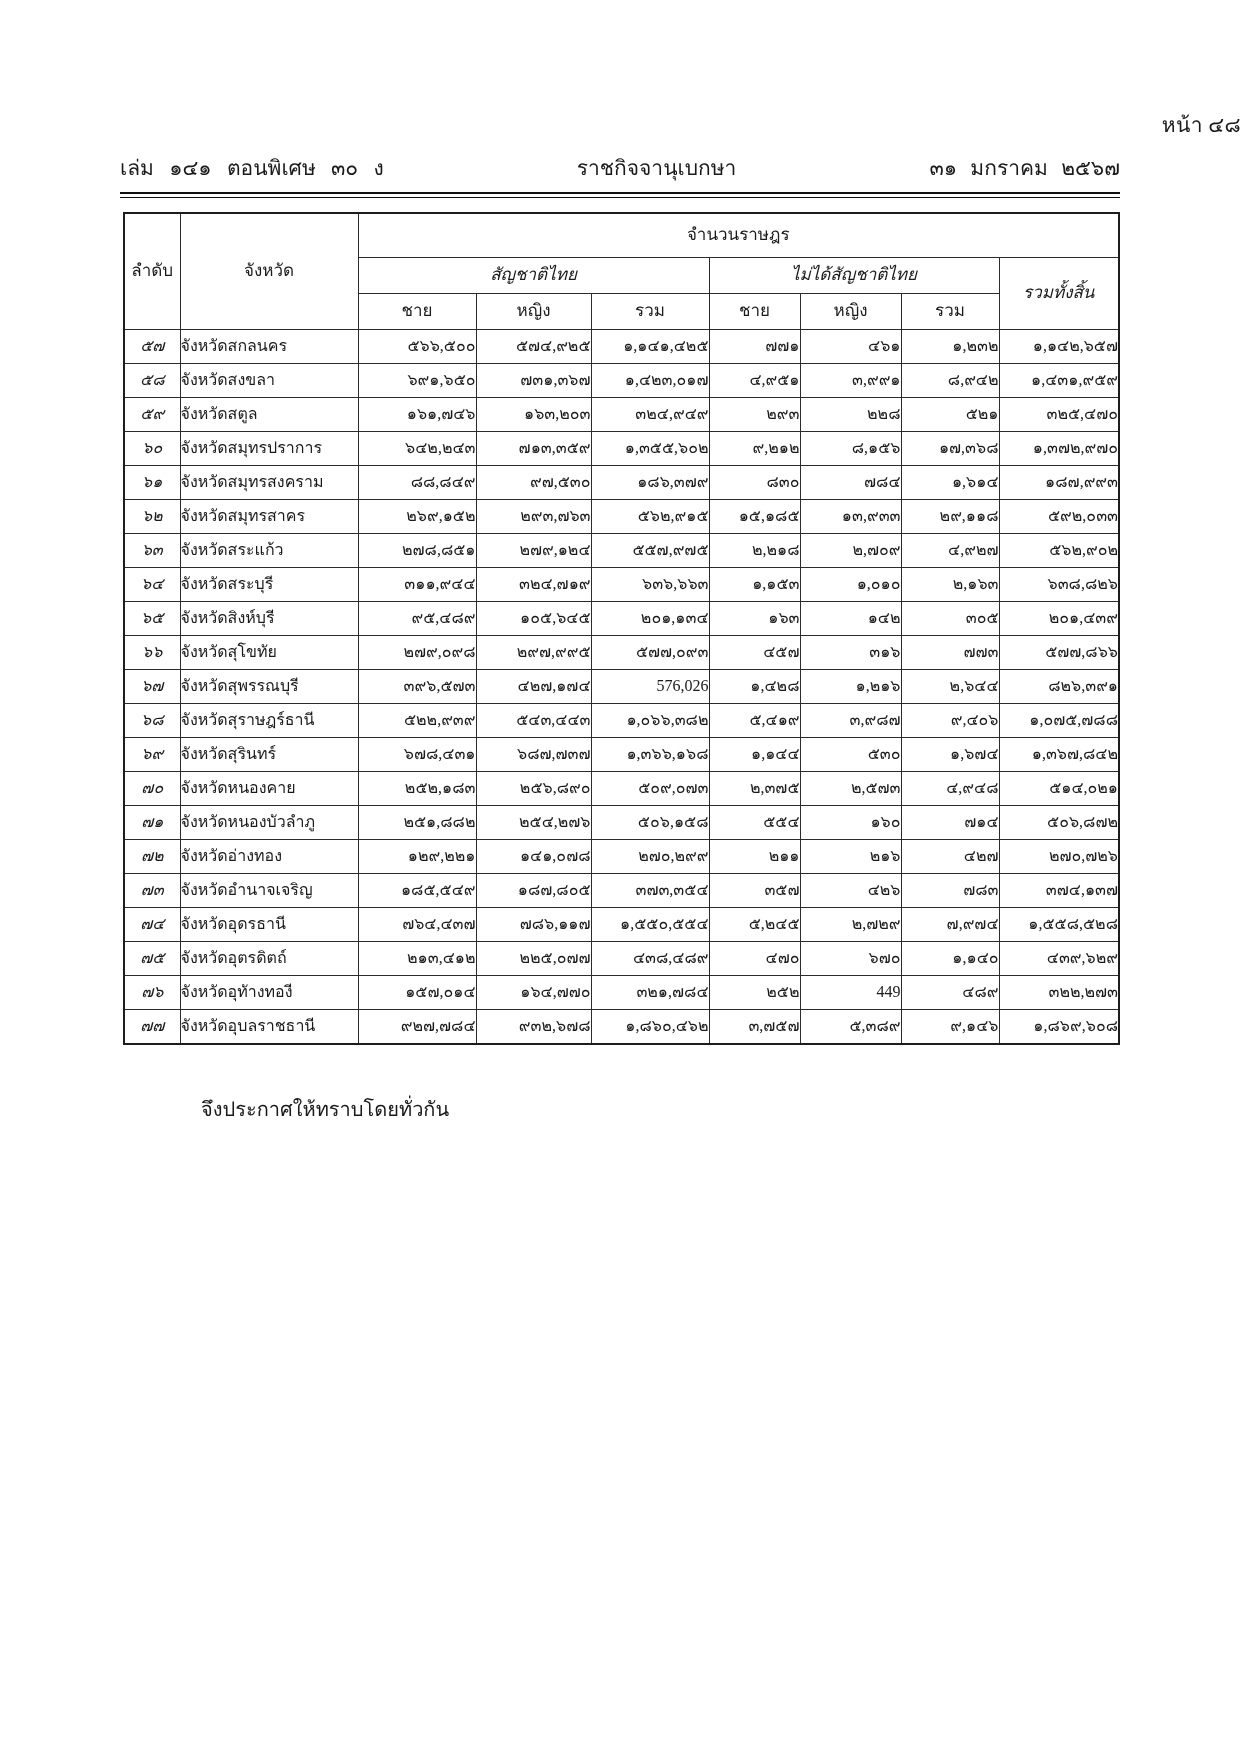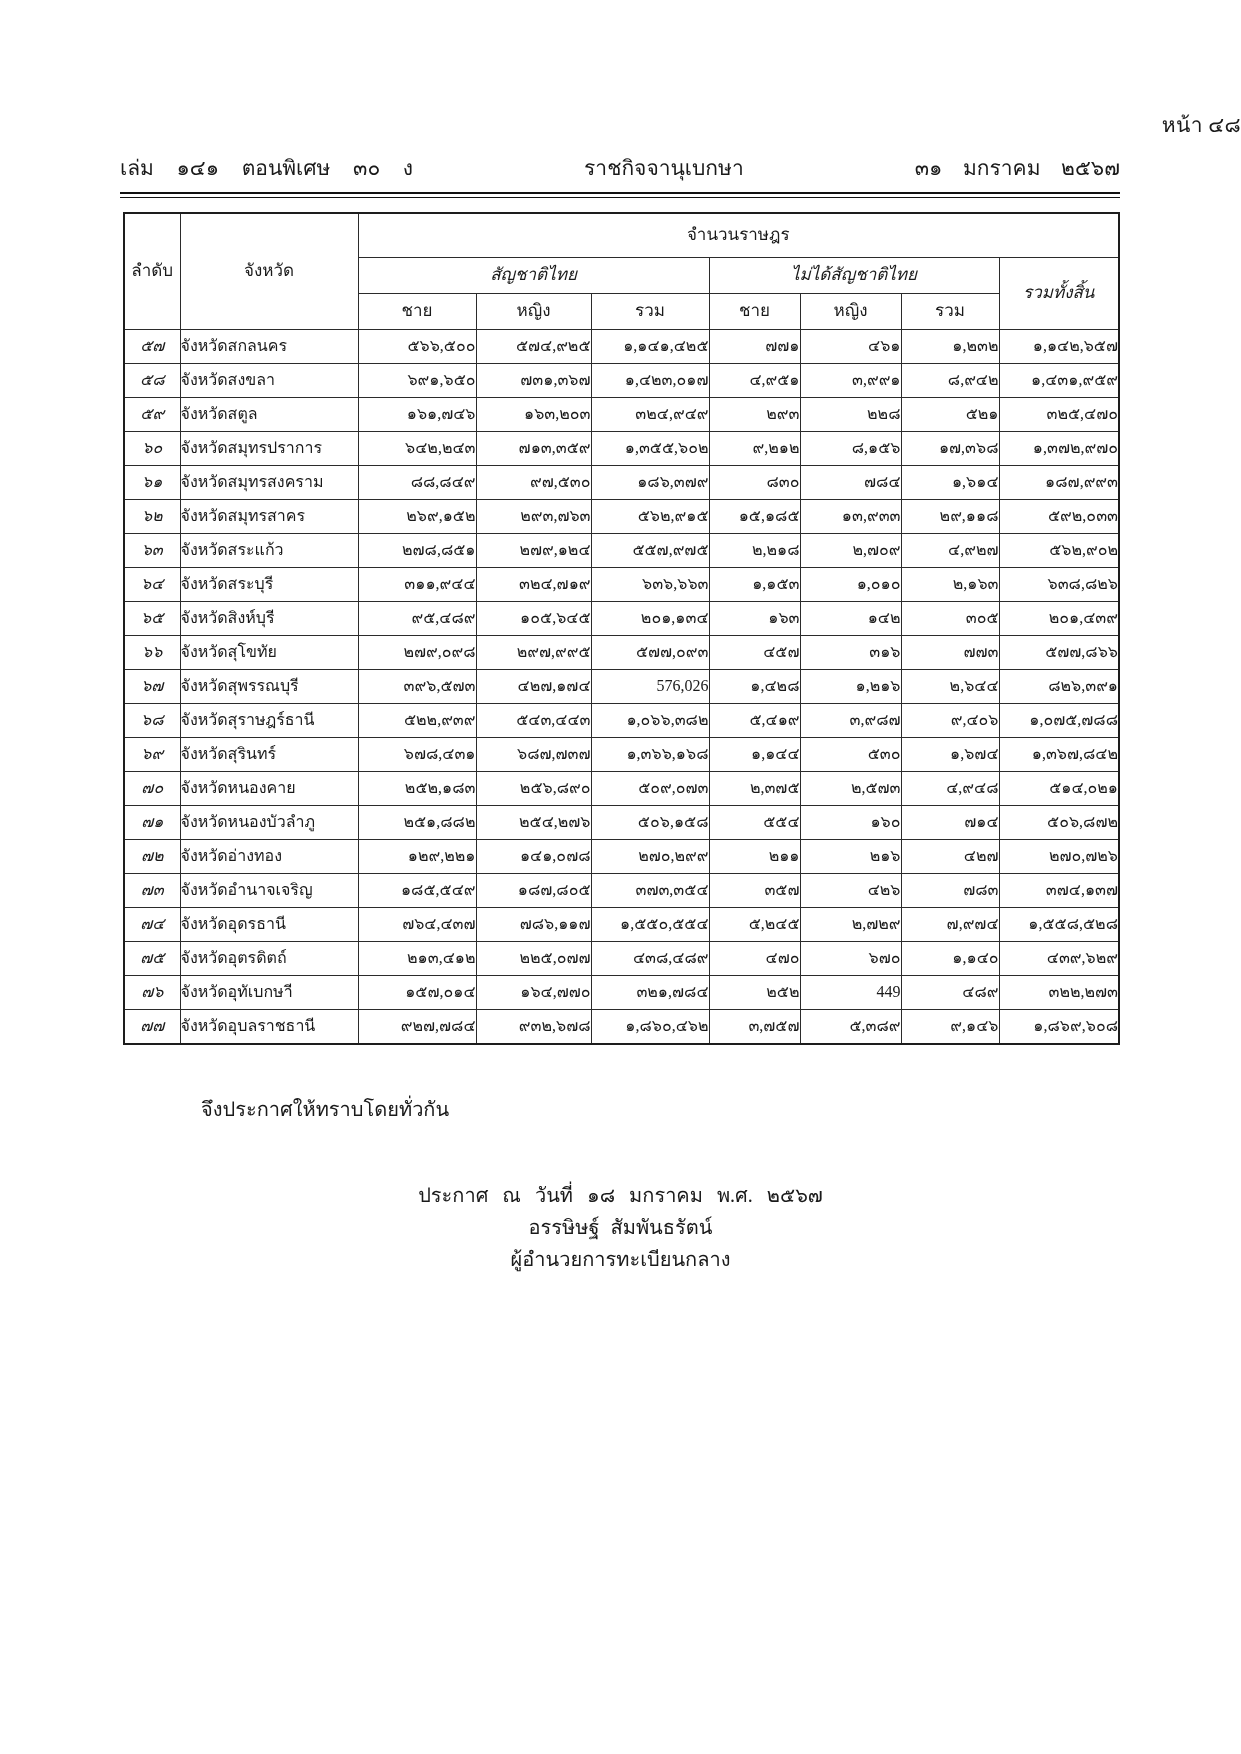--- a/index.html
+++ b/index.html
@@ -17,21 +17,20 @@
     text-align:right;
     font-size:21px;
     letter-spacing:.3px;
   }
   .masthead{
     display:flex;
     justify-content:space-between;
     align-items:flex-end;
     margin:10px 121px 0 120px;
     font-size:21px;
-    font-family:Liberation Mono, monospace;
   }
   .masthead .vol{word-spacing:10px;}
   .masthead .date{word-spacing:8px;}
   .double-rule{
     margin:8px 121px 0 120px;
     height:3px;
     border-top:2.5px solid #111;
     border-bottom:1.5px solid #111;
   }
   
@@ -353,21 +352,21 @@
       <td class="num">๒๒๕,๐๗๗</td>
       <td class="num">๔๓๘,๔๘๙</td>
       <td class="num">๔๗๐</td>
       <td class="num">๖๗๐</td>
       <td class="num">๑,๑๔๐</td>
       <td class="num">๔๓๙,๖๒๙</td>
     </tr>
 
     <tr>
       <td class="c-no">๗๖</td>
-      <td class="c-prov">จังหวัดอุทัเบกษาี</td>
+      <td class="c-prov">จังหวัดอุทัางทองี</td>
       <td class="num">๑๕๗,๐๑๔</td>
       <td class="num">๑๖๔,๗๗๐</td>
       <td class="num">๓๒๑,๗๘๔</td>
       <td class="num">๒๕๒</td>
       <td class="num">449</td>
       <td class="num">๔๘๙</td>
       <td class="num">๓๒๒,๒๗๓</td>
     </tr>
 
     <tr>
@@ -379,19 +378,14 @@
       <td class="num">๓,๗๕๗</td>
       <td class="num">๕,๓๘๙</td>
       <td class="num">๙,๑๔๖</td>
       <td class="num">๑,๘๖๙,๖๐๘</td>
     </tr>
   </tbody>
   </table>
 
   <div class="closing">จึงประกาศให้ทราบโดยทั่วกัน</div>
 
-  <div class="announce-block">
-    <div class="line announce-line">ประกาศ ณ วันที่ ๑๘ มกราคม พ.ศ. ๒๕๖๗</div>
-    <div class="line signer-name">อรรษิษฐ์ สัมพันธรัตน์</div>
-    <div class="line signer-title">ผู้อำนวยการทะเบียนกลาง</div>
-  </div>
 
 </div>
 
 </body></html>

